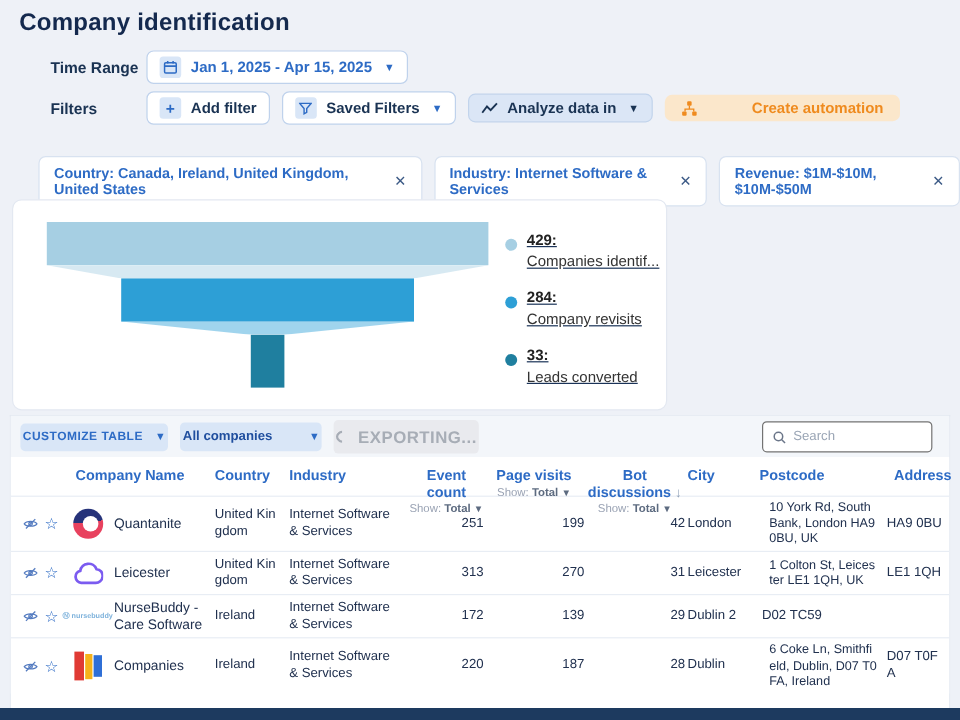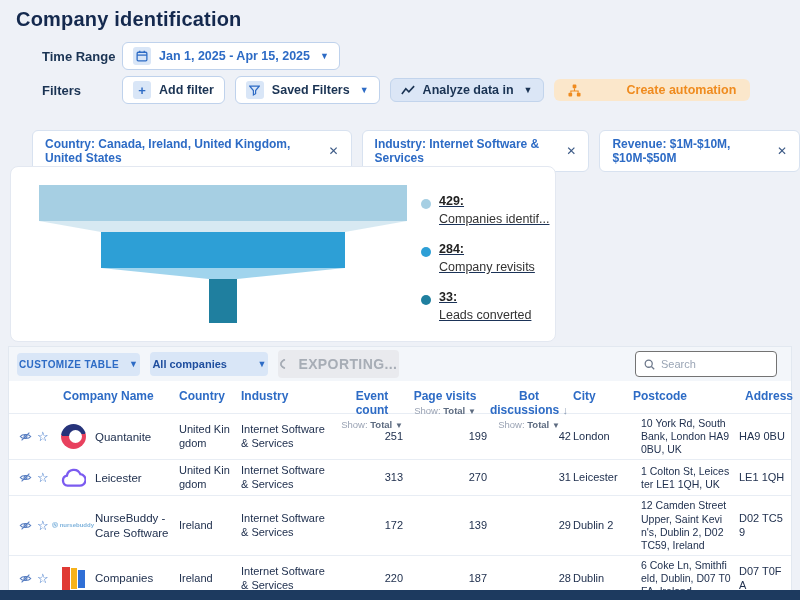--- a/index.html
+++ b/index.html
@@ -300,21 +300,20 @@
     <div class="logo-cell">
         <span class="logo-nb">Ⓝ <span>nursebuddy</span></span>
       </div>
     <div class="cell name">NurseBuddy - Care Software</div>
     <div class="cell">Ireland</div>
     <div class="cell">Internet Software &amp; Services</div>
     <div class="cell num">172</div>
     <div class="cell num">139</div>
     <div class="cell num">29</div>
     <div class="cell">Dublin 2</div>
-    <div class="cell addr" style="padding-left:8px;">12 Camden Street Upper, Saint Kevin's, Dublin 2, D02 TC59, Ireland</div>
     <div class="cell">D02 TC59</div>
   </div>
 
   <div class="grid-row">
     <div class="acts">
       <span class="ic">
         <svg width="13" height="13" viewBox="0 0 16 16" fill="none" stroke="currentColor" stroke-width="1.3">
           <path d="M1.5 8C3.8 4.8 12.2 4.8 14.5 8C12.2 11.2 3.8 11.2 1.5 8Z"></path>
             <circle cx="8" cy="8" r="1.8"></circle>
             <line x1="3.2" y1="12.8" x2="12.8" y2="3.2"></line>

